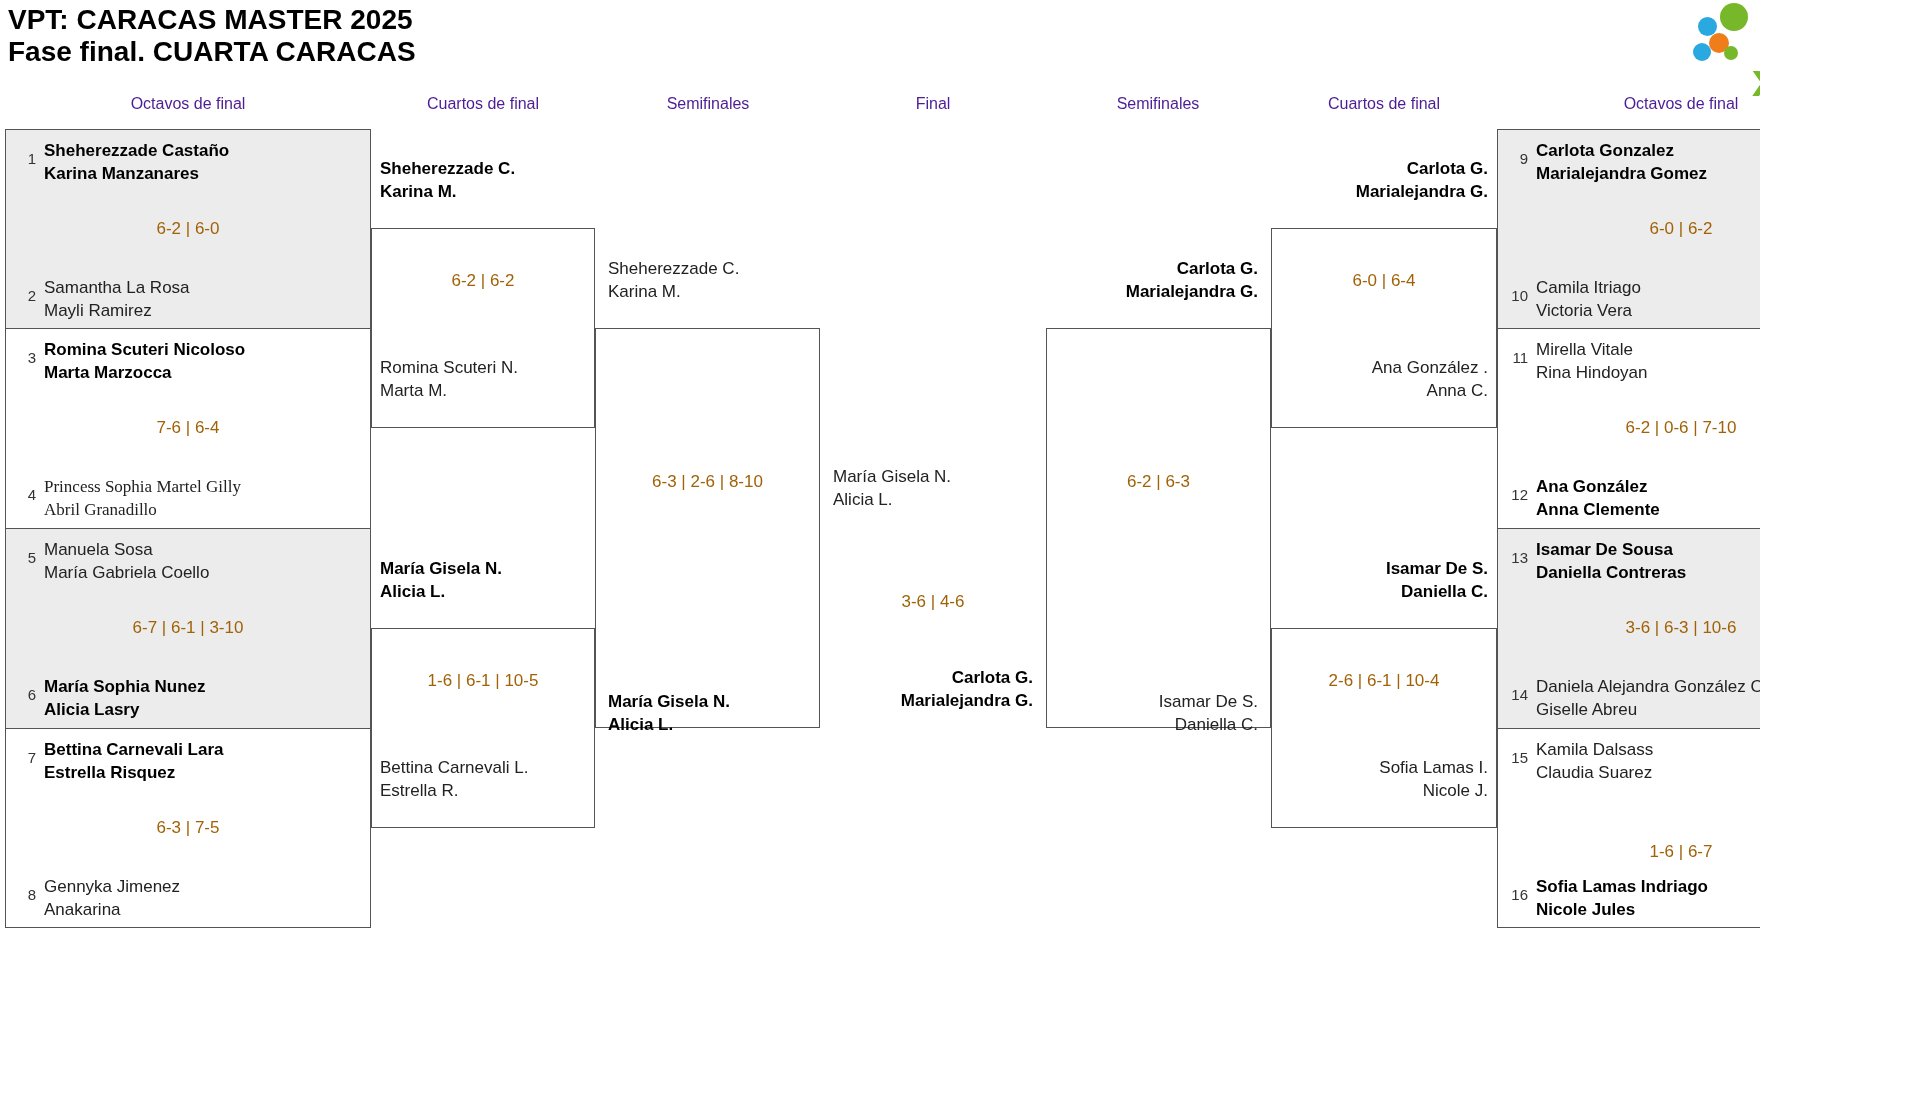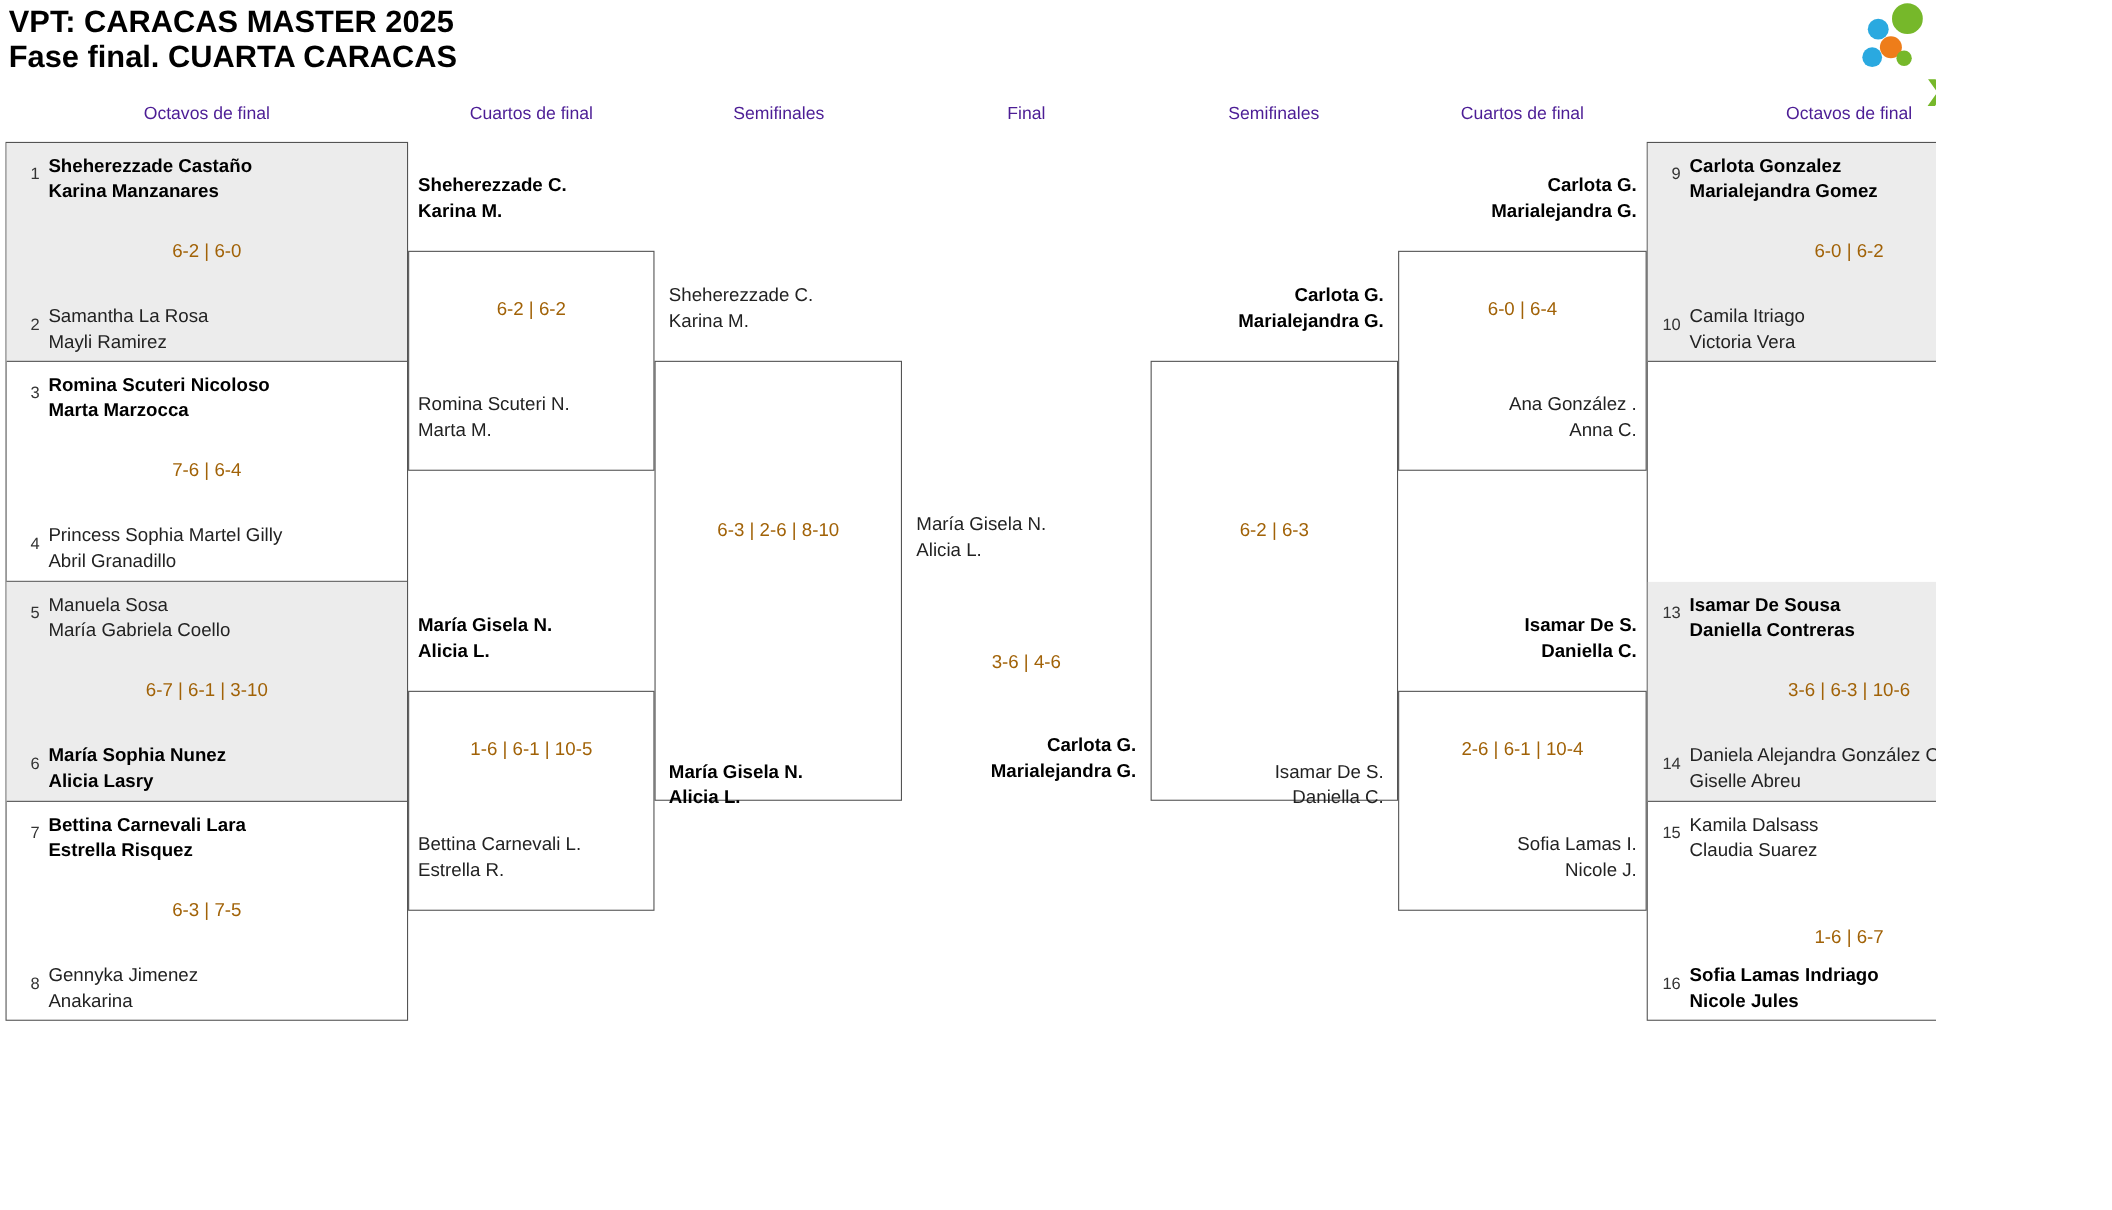--- a/index.html
+++ b/index.html
@@ -61,21 +61,21 @@
     </div>
 
     <div class="cell divider" style="top:199px;height:200px;">
       <div class="seed" style="left:8px;top:20px;">3</div>
       <div class="lbl bold" style="left:38px;top:9px;">
         <div>Romina Scuteri Nicoloso</div>
         <div>Marta Marzocca</div>
       </div>
       <div class="scoreline" style="left:0;right:0;top:89px;">7-6 | 6-4</div>
       <div class="seed" style="left:8px;top:157px;">4</div>
-      <div class="lbl" style="left:38px;top:146px;">
+      <div class="lbl" style="left:38px;top:146px;font-family:Liberation Serif, serif;">
         <div>Princess Sophia Martel Gilly</div>
         <div>Abril Granadillo</div>
       </div>
     </div>
 
     <div class="cell gray divider" style="top:399px;height:200px;">
       <div class="seed" style="left:8px;top:20px;">5</div>
       <div class="lbl" style="left:38px;top:9px;">
         <div>Manuela Sosa</div>
         <div>María Gabriela Coello</div>
@@ -112,20 +112,33 @@
         <div>Marialejandra Gomez</div>
       </div>
       <div class="scoreline" style="left:0;right:0;top:89px;">6-0 | 6-2</div>
       <div class="seed" style="left:8px;top:157px;">10</div>
       <div class="lbl" style="left:38px;top:146px;">
         <div>Camila Itriago</div>
         <div>Victoria Vera</div>
       </div>
     </div>
 
+    <div class="cell divider" style="top:199px;height:200px;">
+      <div class="seed" style="left:8px;top:20px;">11</div>
+      <div class="lbl" style="left:38px;top:9px;">
+        <div>Mirella Vitale</div>
+        <div>Rina Hindoyan</div>
+      </div>
+      <div class="scoreline" style="left:0;right:0;top:89px;">6-2 | 0-6 | 7-10</div>
+      <div class="seed" style="left:8px;top:157px;">12</div>
+      <div class="lbl bold" style="left:38px;top:146px;">
+        <div>Ana González</div>
+        <div>Anna Clemente</div>
+      </div>
+    </div>
 
     <div class="cell gray divider" style="top:399px;height:200px;">
       <div class="seed" style="left:8px;top:20px;">13</div>
       <div class="lbl bold" style="left:38px;top:9px;">
         <div>Isamar De Sousa</div>
         <div>Daniella Contreras</div>
       </div>
       <div class="scoreline" style="left:0;right:0;top:89px;">3-6 | 6-3 | 10-6</div>
       <div class="seed" style="left:8px;top:157px;">14</div>
       <div class="lbl" style="left:38px;top:146px;">

